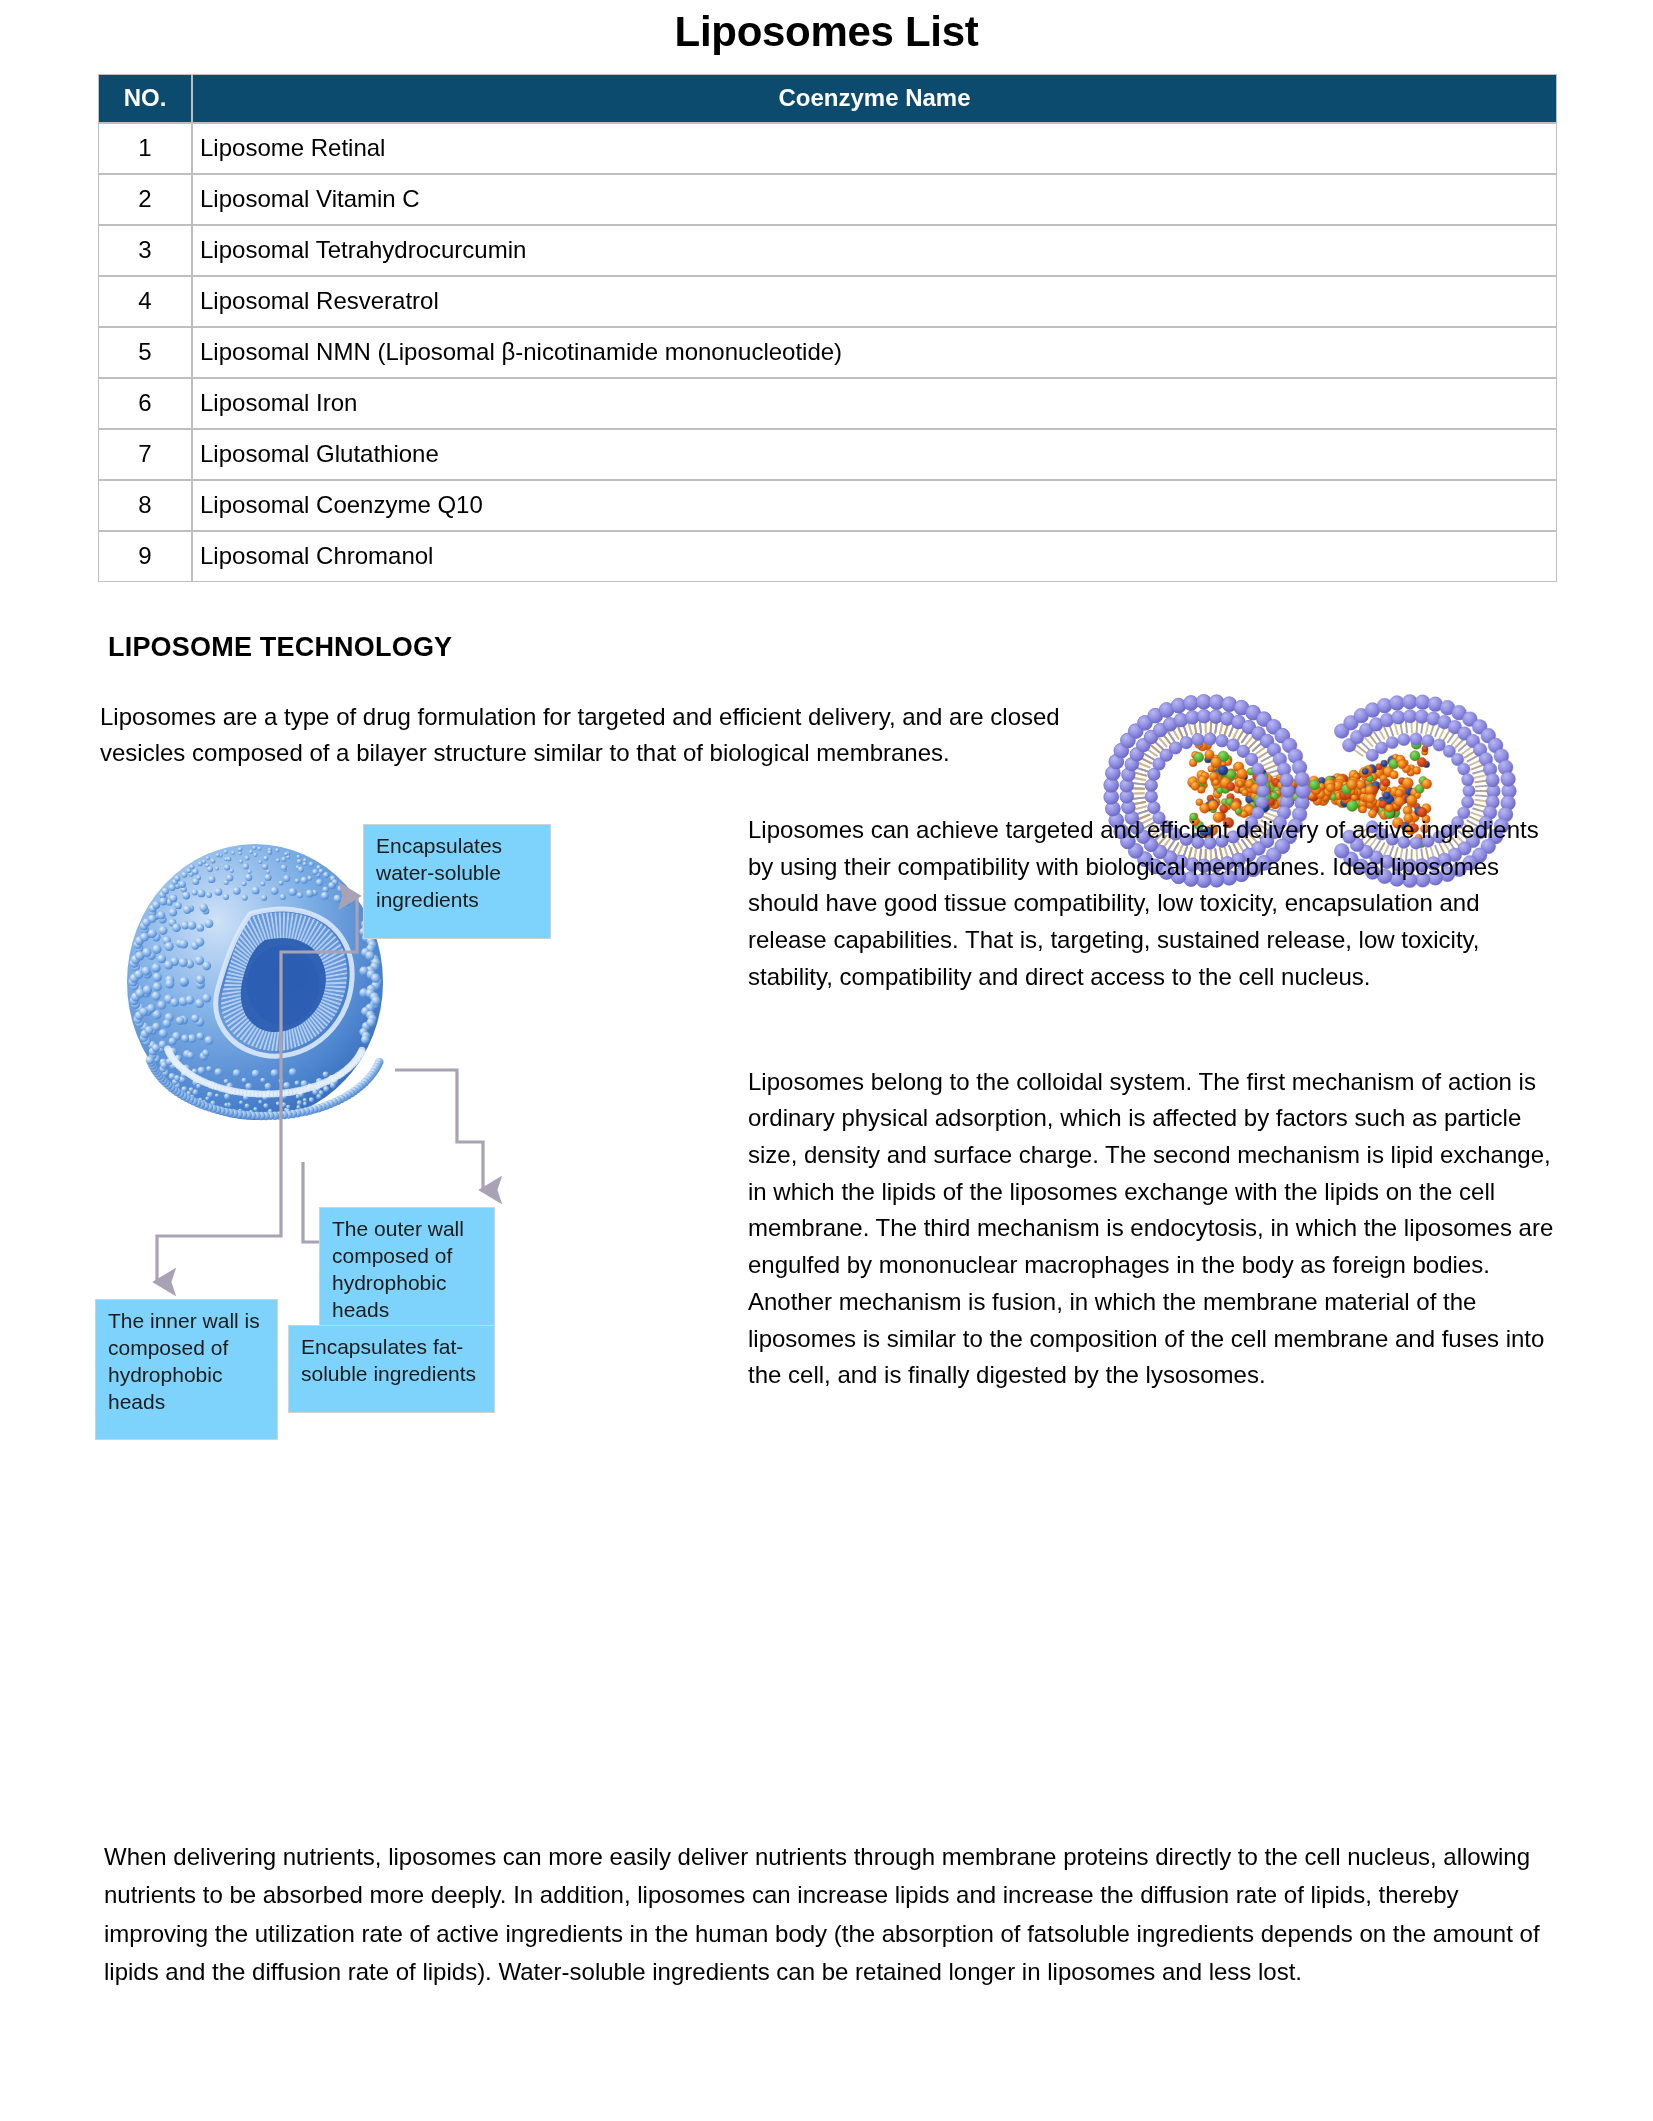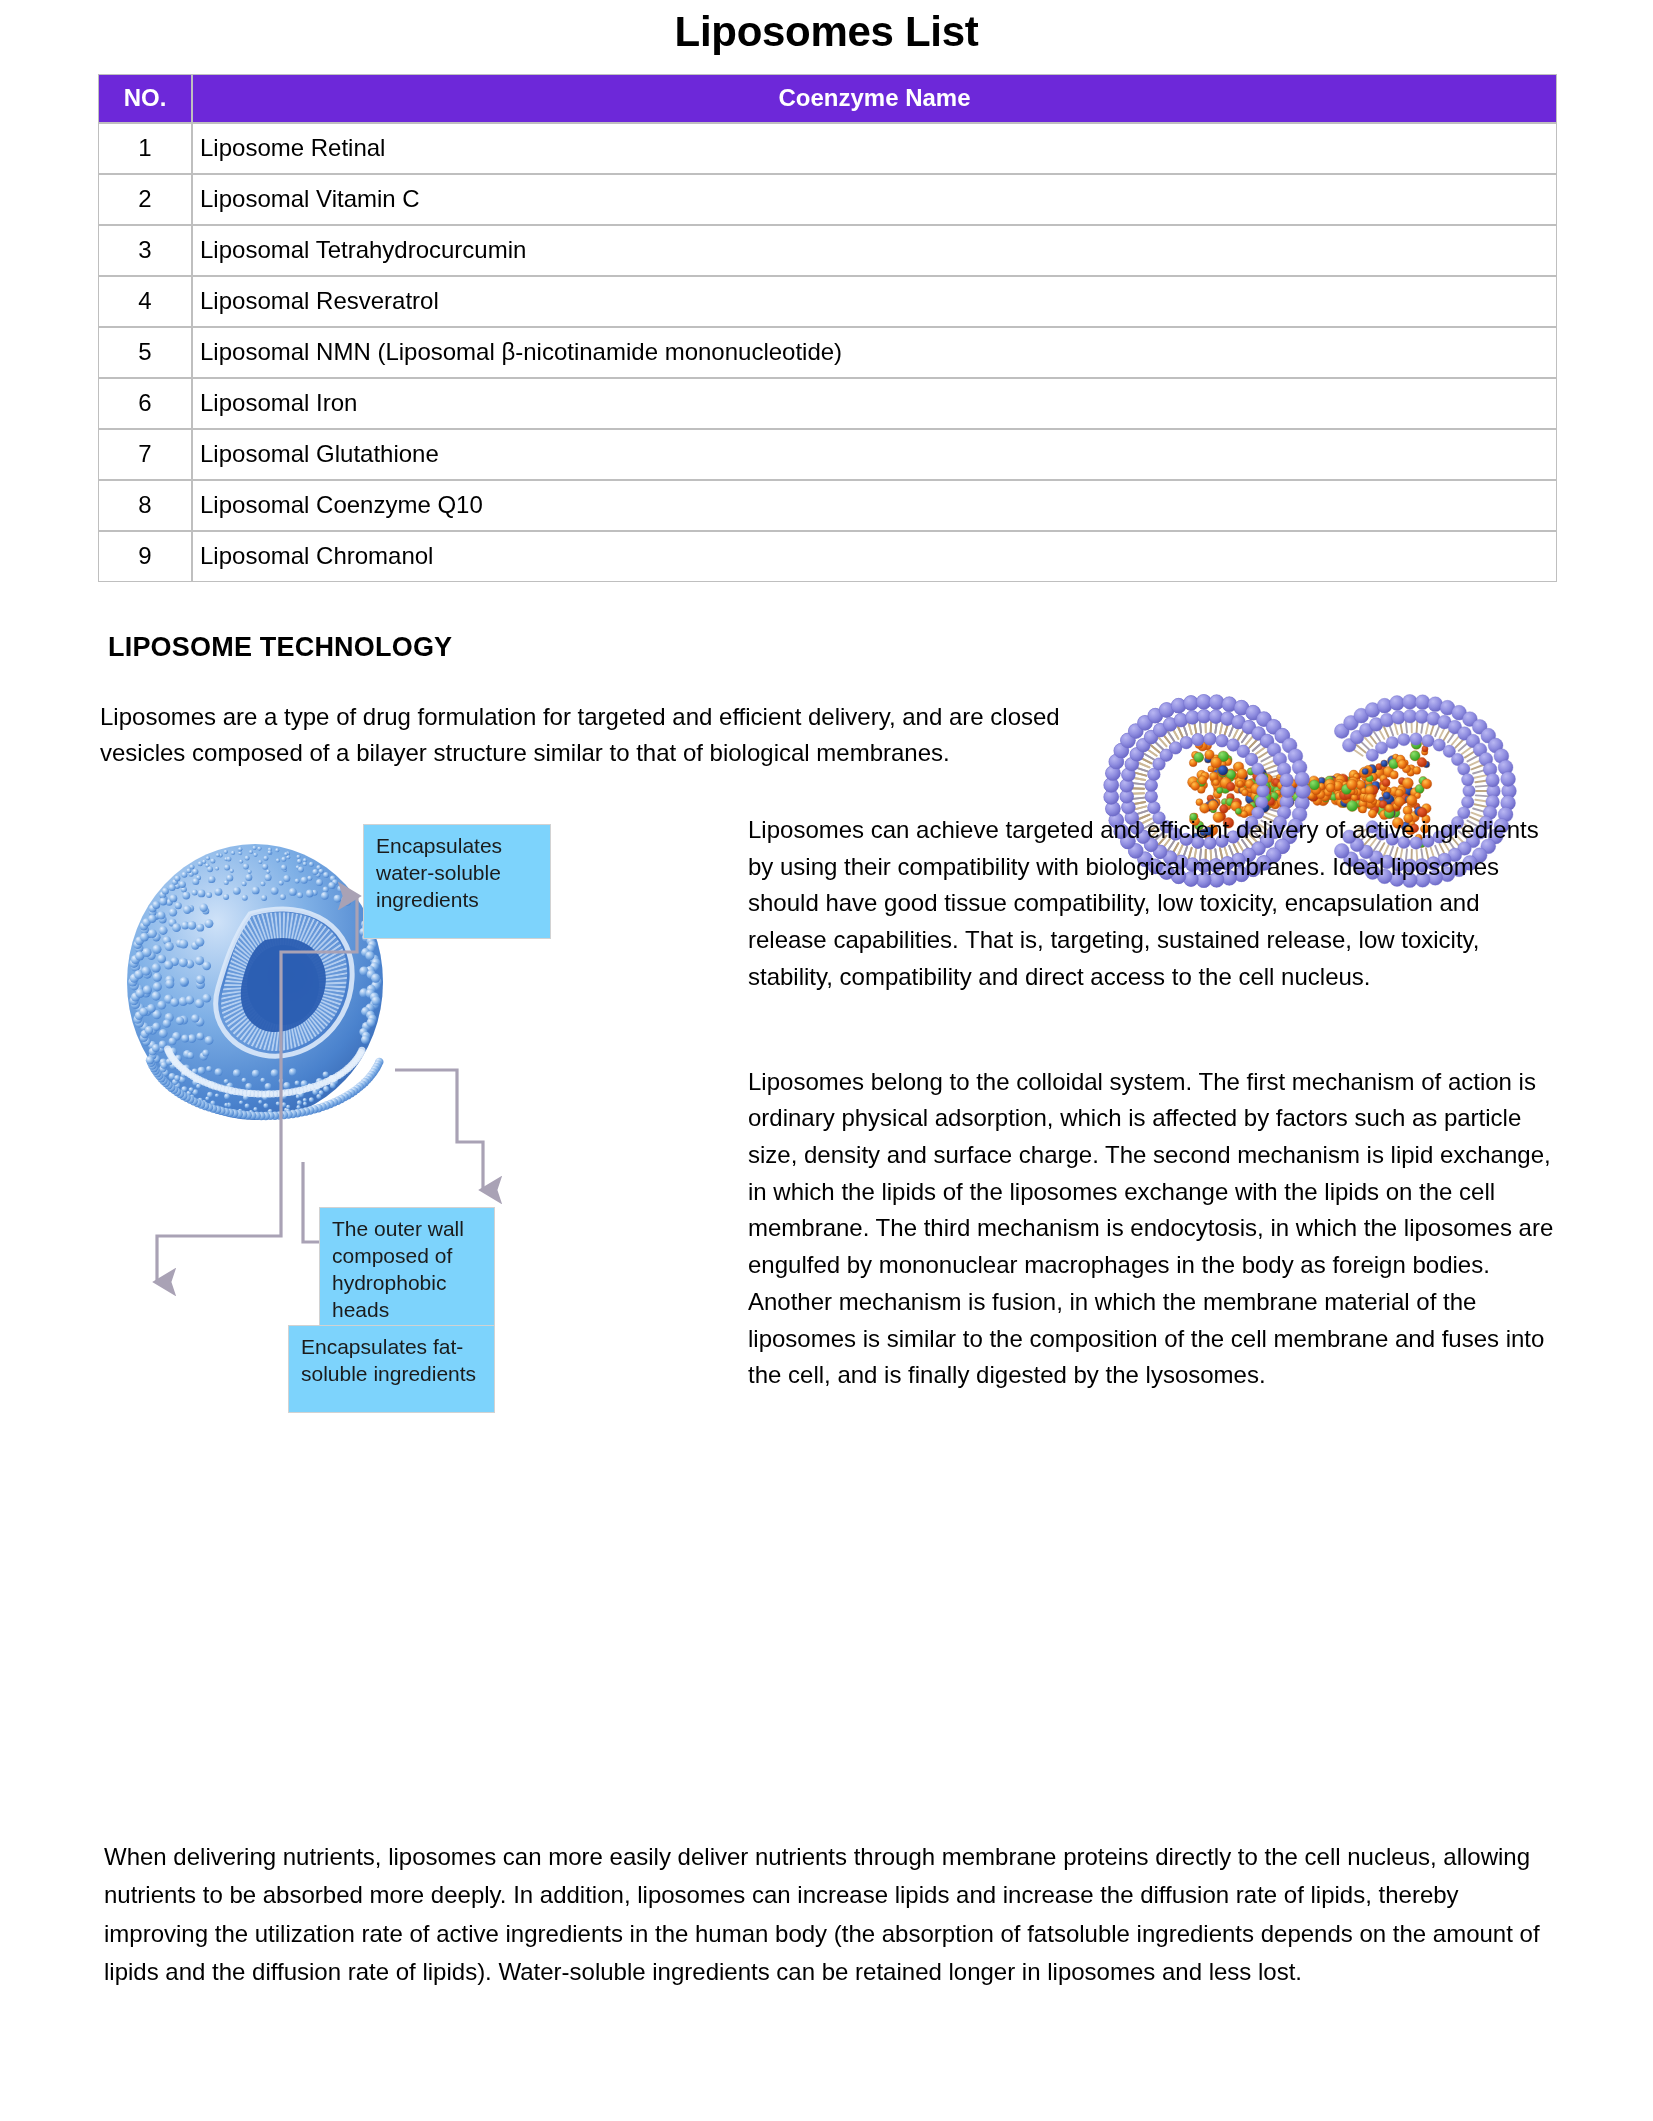--- a/index.html
+++ b/index.html
@@ -37,21 +37,21 @@
   table.liposome-table th,
   table.liposome-table td {
     border: 1px solid #bfbfbf;
     font-size: 24px;
     line-height: 1.1;
     height: 51px;
     vertical-align: middle;
     font-family: "Liberation Sans", sans-serif;
   }
   table.liposome-table thead th {
-    background: #6d28d9;
+    background: #0c4a6e;
     color: #ffffff;
     font-weight: bold;
     border-color: #bfbfbf;
     height: 49px;
   }
   th.col-no { width: 94px; text-align: center; }
   th.col-name { text-align: center; }
   td.cell-no { text-align: center; font-size: 25px; }
   td.cell-name { text-align: left; padding-left: 7px; font-size: 25px; }
 
@@ -1984,20 +1984,21 @@
         <path d="M300 258 L362 258 L362 330 L388 330 L388 378" marker-end="url(#ah)"></path>
 
         <path d="M186 350 L186 424 L62 424 L62 470" marker-end="url(#ah)"></path>
 
         <path d="M208 350 L208 430 L258 430 L258 498" marker-end="url(#ah)"></path>
       </g>
     </svg>
 
     <div class="callout" id="callout-water">Encapsulates water-soluble ingredients</div>
     <div class="callout" id="callout-outer">The outer wall composed of hydrophobic heads</div>
+    <div class="callout" id="callout-inner">The inner wall is composed of hydrophobic heads</div>
     <div class="callout" id="callout-fat">Encapsulates fat-soluble ingredients</div>
   </div>
 
   <div class="right-col">
     <p>Liposomes can achieve targeted and efficient delivery of active ingredients by using their compatibility with biological membranes. Ideal liposomes should have good tissue compatibility, low toxicity, encapsulation and release capabilities. That is, targeting, sustained release, low toxicity, stability, compatibility and direct access to the cell nucleus.</p>
     <p class="second">Liposomes belong to the colloidal system. The first mechanism of action is ordinary physical adsorption, which is affected by factors such as particle size, density and surface charge. The second mechanism is lipid exchange, in which the lipids of the liposomes exchange with the lipids on the cell membrane. The third mechanism is endocytosis, in which the liposomes are engulfed by mononuclear macrophages in the body as foreign bodies. Another mechanism is fusion, in which the membrane material of the liposomes is similar to the composition of the cell membrane and fuses into the cell, and is finally digested by the lysosomes.</p>
   </div>
 </div>
 
 <div class="bottom-para">When delivering nutrients, liposomes can more easily deliver nutrients through membrane proteins directly to the cell nucleus, allowing nutrients to be absorbed more deeply. In addition, liposomes can increase lipids and increase the diffusion rate of lipids, thereby improving the utilization rate of active ingredients in the human body (the absorption of fatsoluble ingredients depends on the amount of lipids and the diffusion rate of lipids). Water-soluble ingredients can be retained longer in liposomes and less lost.</div>

